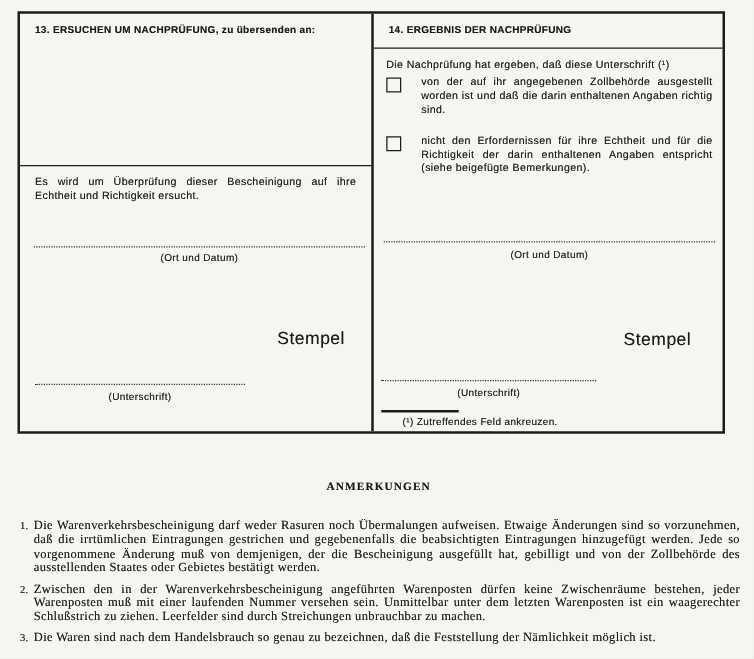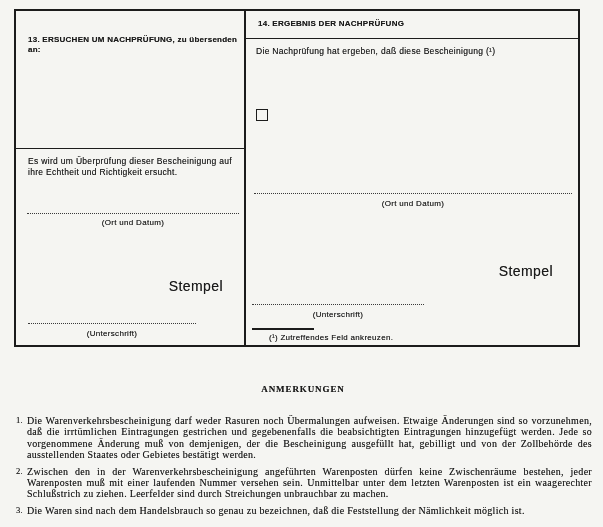--- a/index.html
+++ b/index.html
@@ -16,21 +16,21 @@
   }
   
   .form {
     position: absolute;
     left: 14px; top: 9px;
     width: 566px; height: 338px;
     border: 2px solid #1c1c1c;
     display: flex;
   }
   .col { position: relative; height: 100%; }
-  .col13 { width: 228px; margin-top: 16px; }
+  .col13 { width: 281px; }
   .col14 { flex: 1; border-left: 2px solid #1c1c1c; }
 
   .box-title {
     position: absolute;
     left: 12px; top: 8px; right: 6px;
     font-size: 8px; font-weight: 700;
     letter-spacing: 0.25px;
     line-height: 10px;
   }
   .hdiv { position: absolute; left: 0; right: 0; border-top: 1.5px solid #1c1c1c; }
@@ -111,25 +111,30 @@
 
       <div class="dotline" style="left:12px; width:168px; top:296px;"></div>
       <div class="under-label" style="left:12px; width:168px; top:302px;">(Unterschrift)</div>
     </div>
 
     <div class="col col14">
       <div class="box-title">14. ERGEBNIS DER NACHPRÜFUNG</div>
 
       <div class="hdiv" style="top:27px;"></div>
 
-      <div class="intro small-text">Die Nachprüfung hat ergeben, daß diese Bescheinigung (¹)</div>
+      <div class="intro small-text">Die Nachprüfung hat ergeben, daß diese Unterschrift (¹)</div>
 
+      <div class="option" style="top:49px;">
+        <span class="checkbox"></span>
+        <span class="opt-label small-text">von der auf ihr angegebenen Zollbehörde ausgestellt worden ist und daß die darin enthaltenen Angaben richtig sind.</span>
+      </div>
 
       <div class="option" style="top:96px;">
         <span class="checkbox"></span>
+        <span class="opt-label small-text">nicht den Erfordernissen für ihre Echtheit und für die Richtigkeit der darin enthaltenen Angaben entspricht (siehe beigefügte Bemerkungen).</span>
       </div>
 
       <div class="dotline" style="left:8px; right:6px; top:182px;"></div>
       <div class="under-label" style="left:8px; right:6px; top:188px;">(Ort und Datum)</div>
 
       <div class="stamp" style="top:252px; right:25px;">Stempel</div>
 
       <div class="dotline" style="left:6px; width:172px; top:293px;"></div>
       <div class="under-label" style="left:6px; width:172px; top:299px;">(Unterschrift)</div>
 

